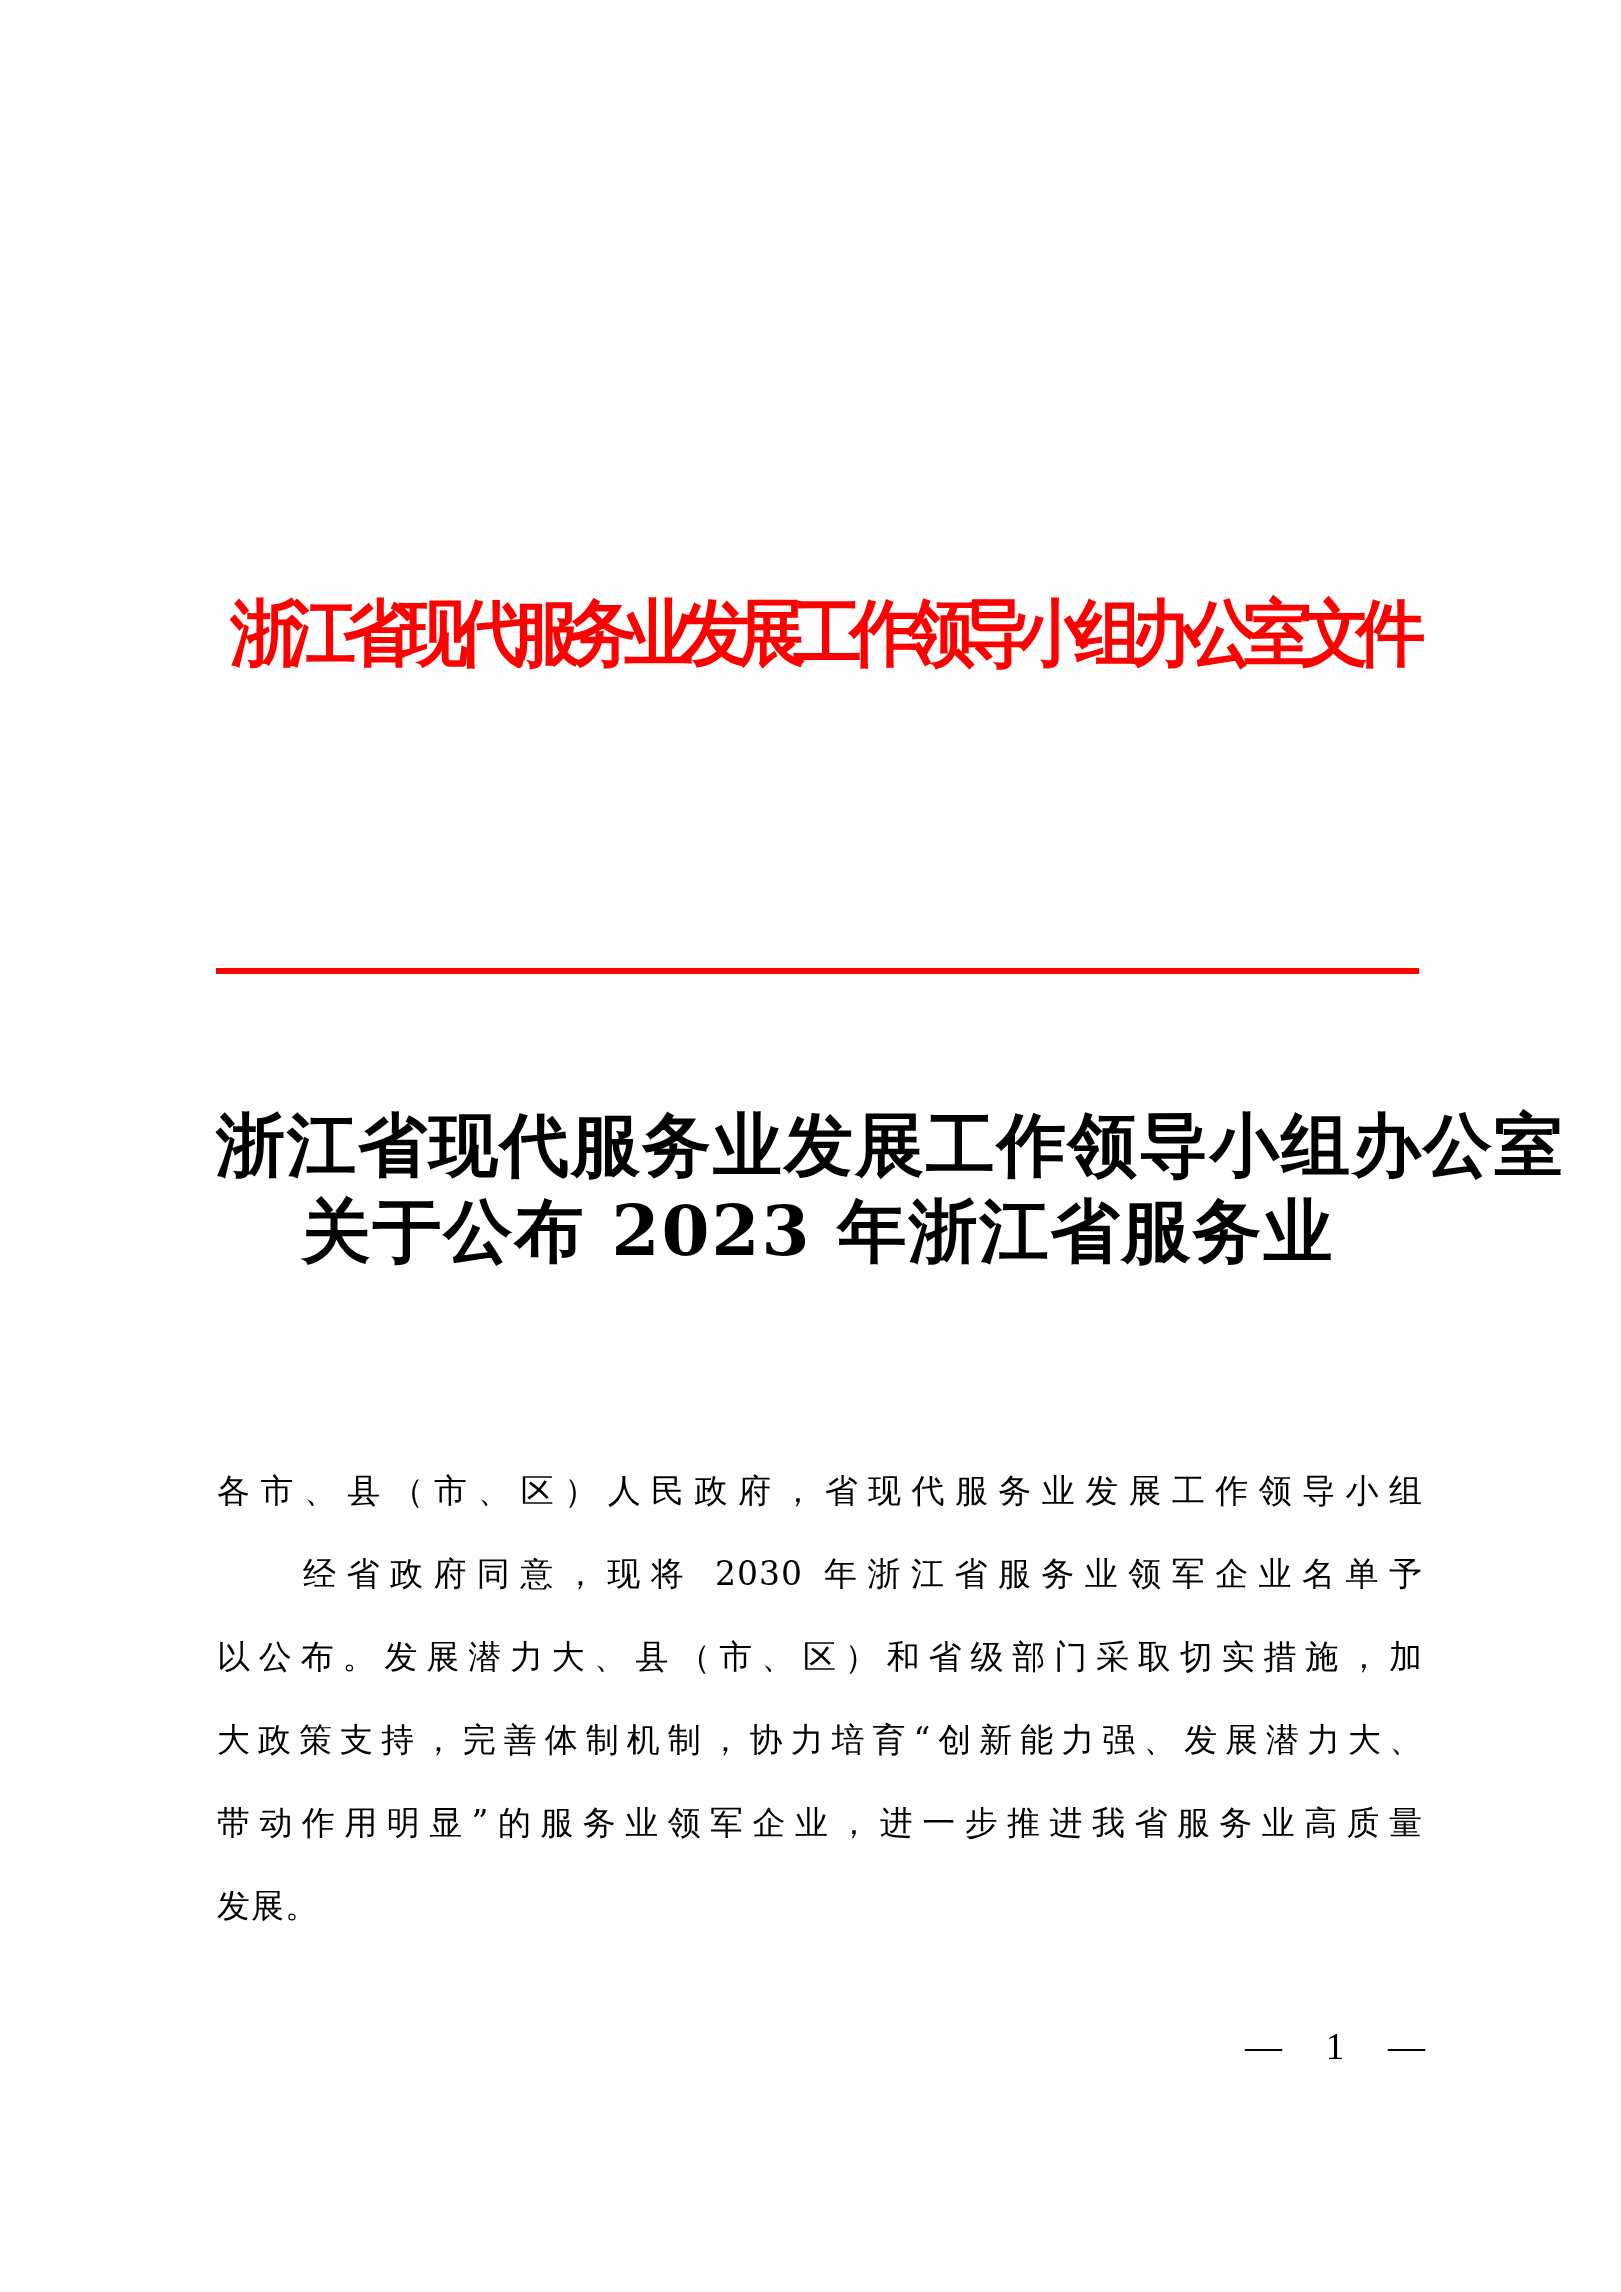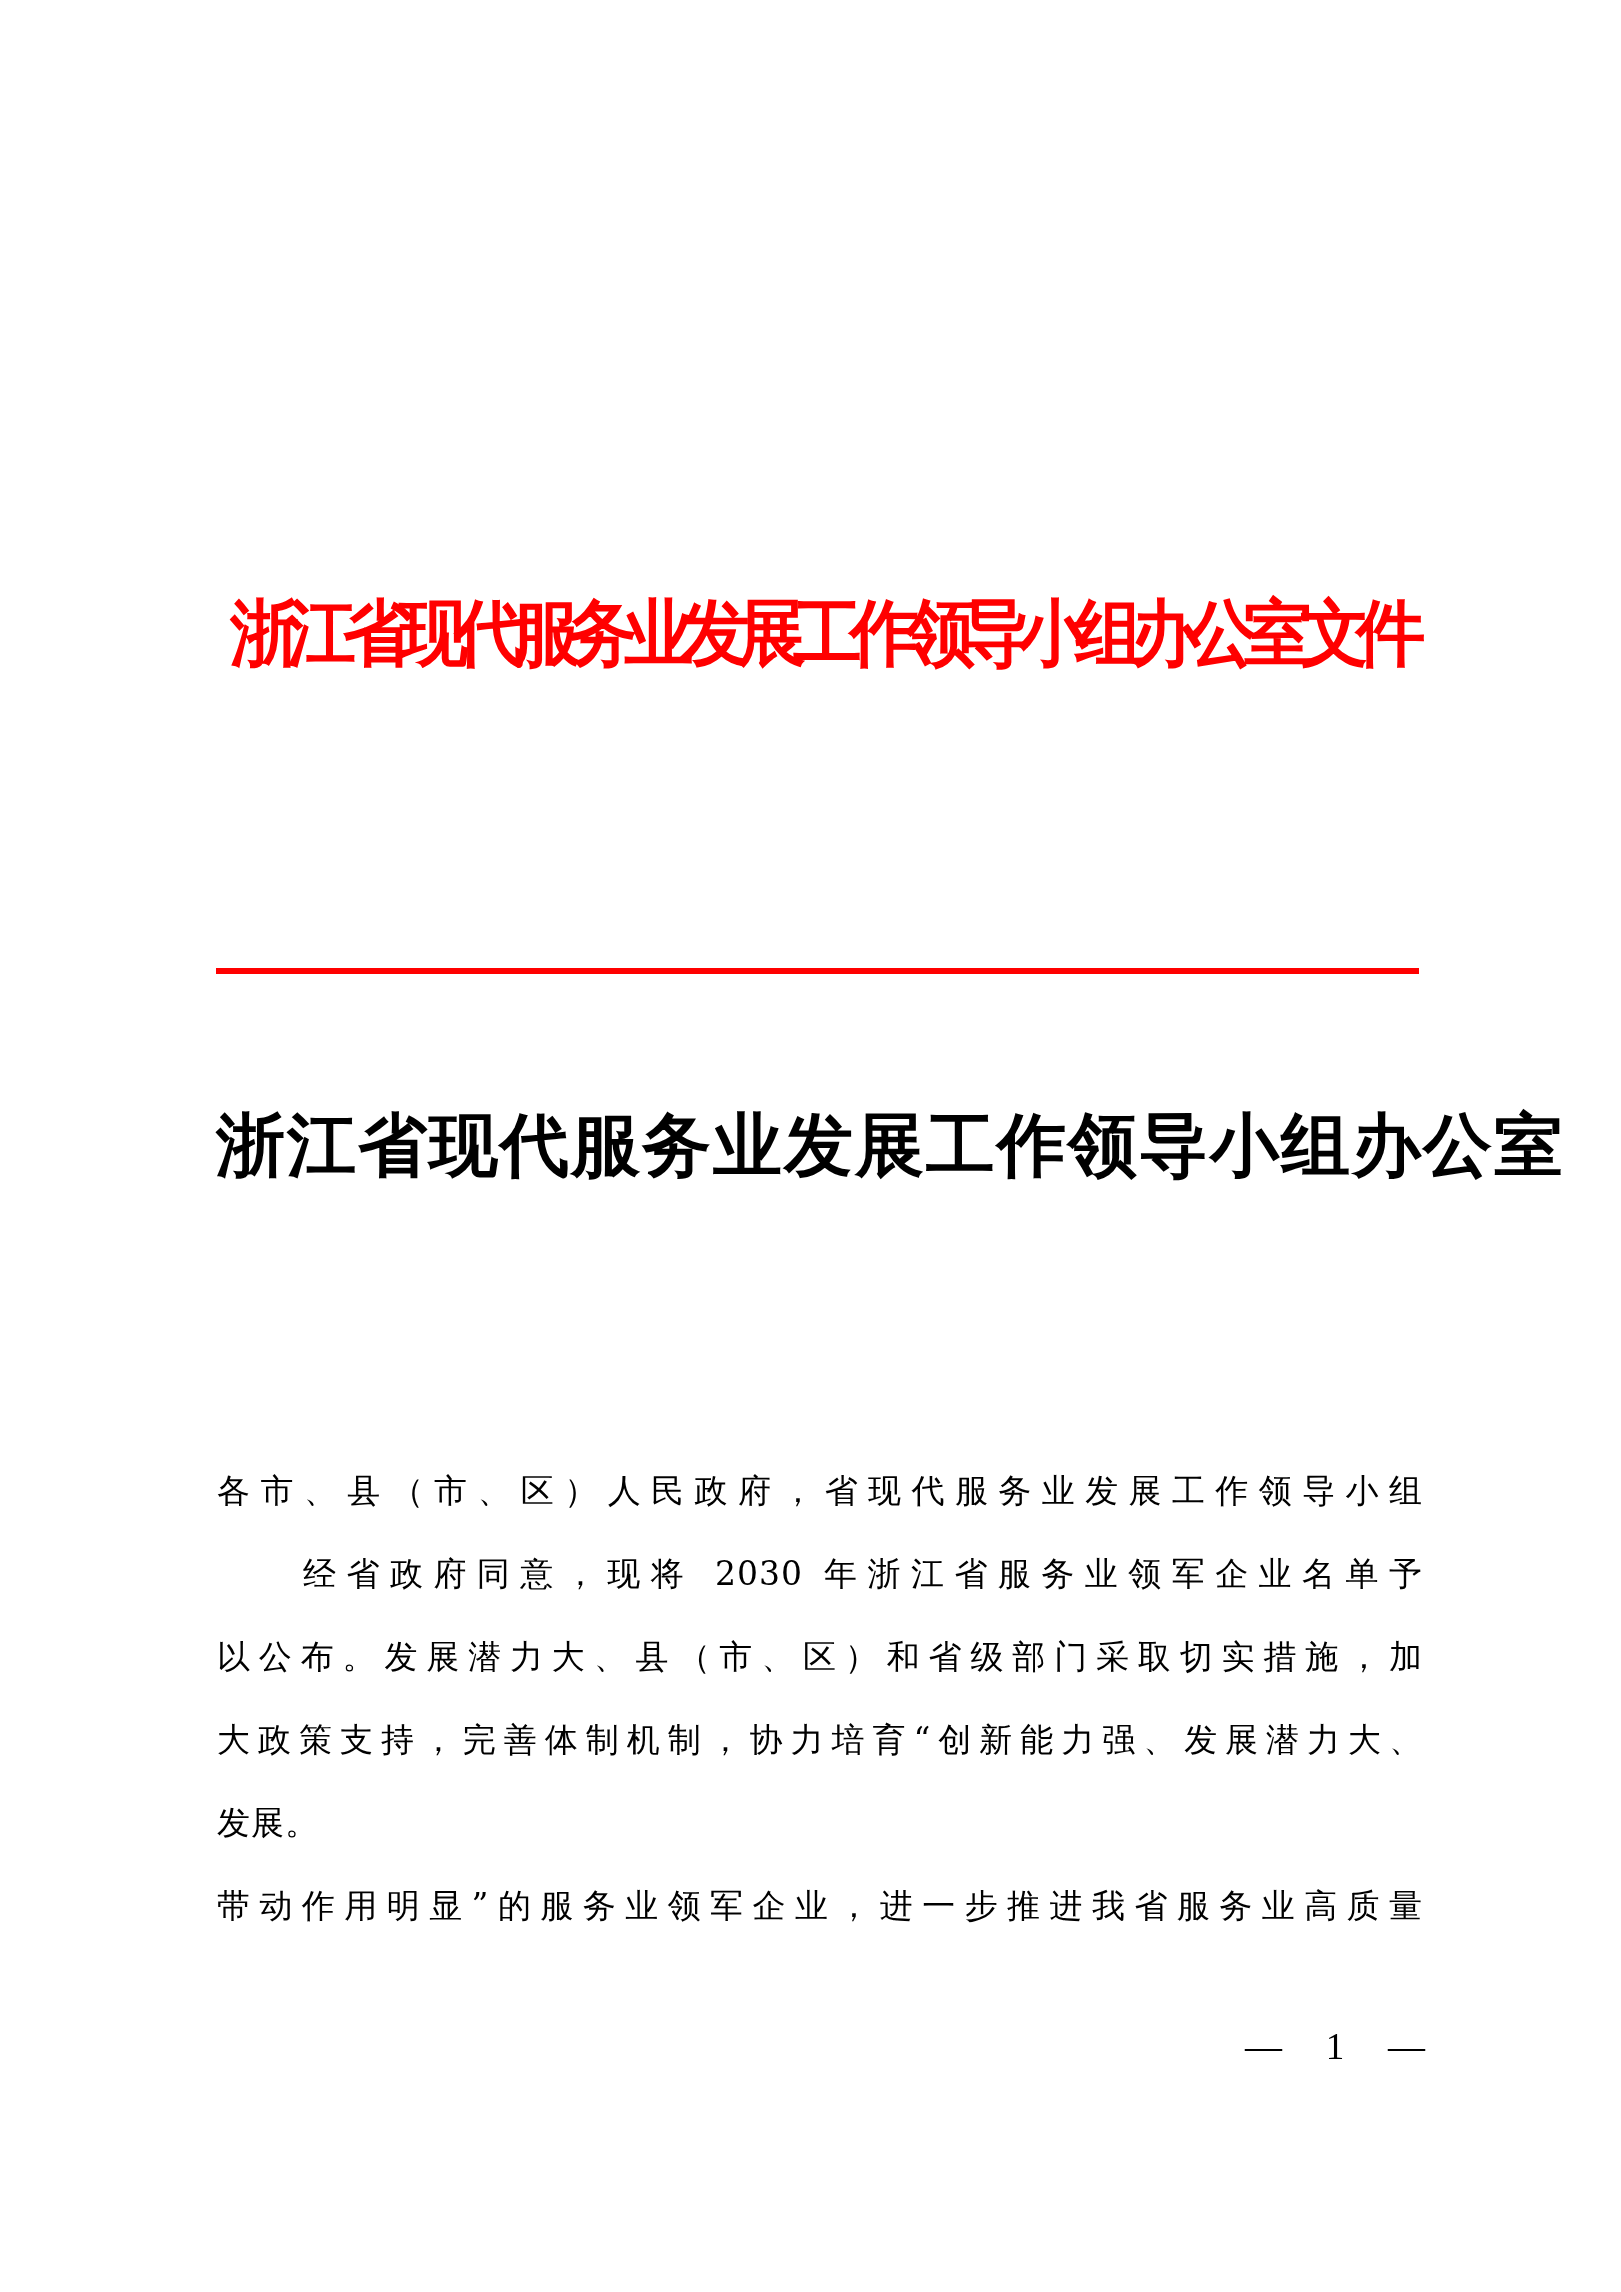--- a/index.html
+++ b/index.html
@@ -131,29 +131,30 @@
 
   <div class="masthead">
     <span class="masthead-text">浙江省现代服务业发展工作领导小组办公室文件</span>
   </div>
 
 
   <div class="red-rule"></div>
 
   <div class="title">
     <span class="title-line">浙江省现代服务业发展工作领导小组办公室</span>
+    <span class="title-line">关于公布 2023 年浙江省服务业</span>
   </div>
 
   <div class="body-text">
     <span class="body-line">各市、县（市、区）人民政府，省现代服务业发展工作领导小组</span>
     <span class="body-line indent">经省政府同意，现将 2030 年浙江省服务业领军企业名单予</span>
     <span class="body-line">以公布。发展潜力大、县（市、区）和省级部门采取切实措施，加</span>
     <span class="body-line">大政策支持，完善体制机制，协力培育“创新能力强、发展潜力大、</span>
+    <span class="body-line">带动作用明显”的服务业领军企业，进一步推进我省服务业高质量</span>
     <span class="body-line last">发展。</span>
-    <span class="body-line">带动作用明显”的服务业领军企业，进一步推进我省服务业高质量</span>
   </div>
 
   <div class="page-number">
     <span>—</span>
     <span>1</span>
     <span>—</span>
   </div>
 
 </div>
 

